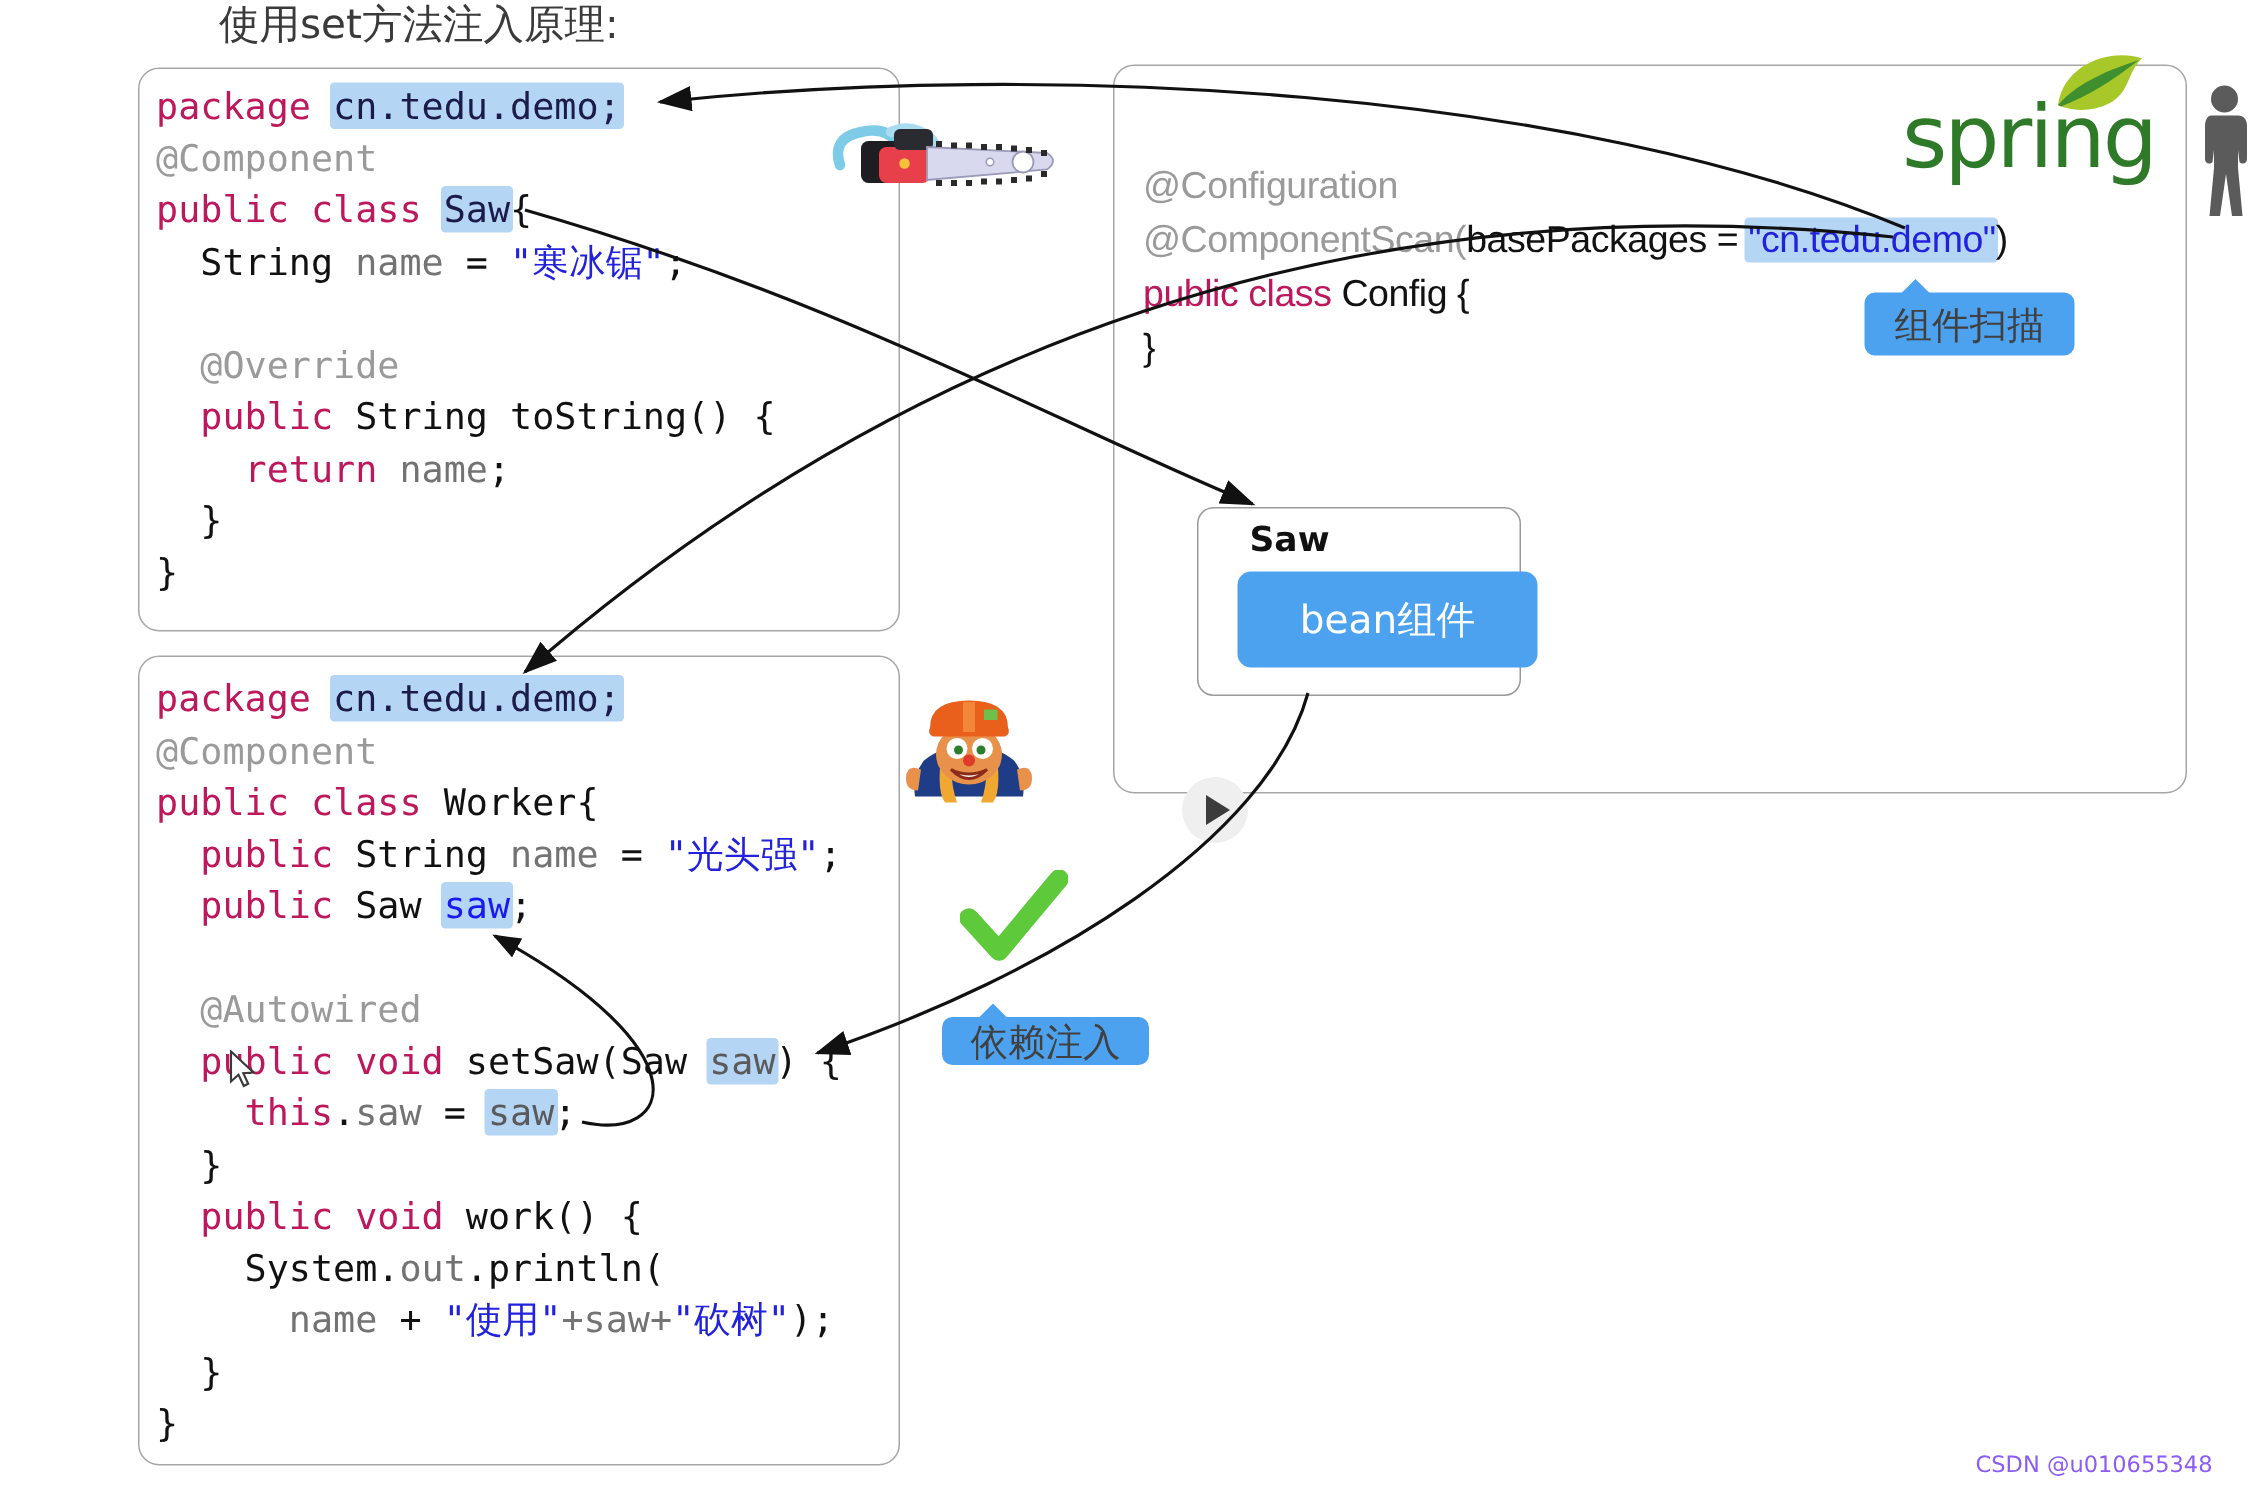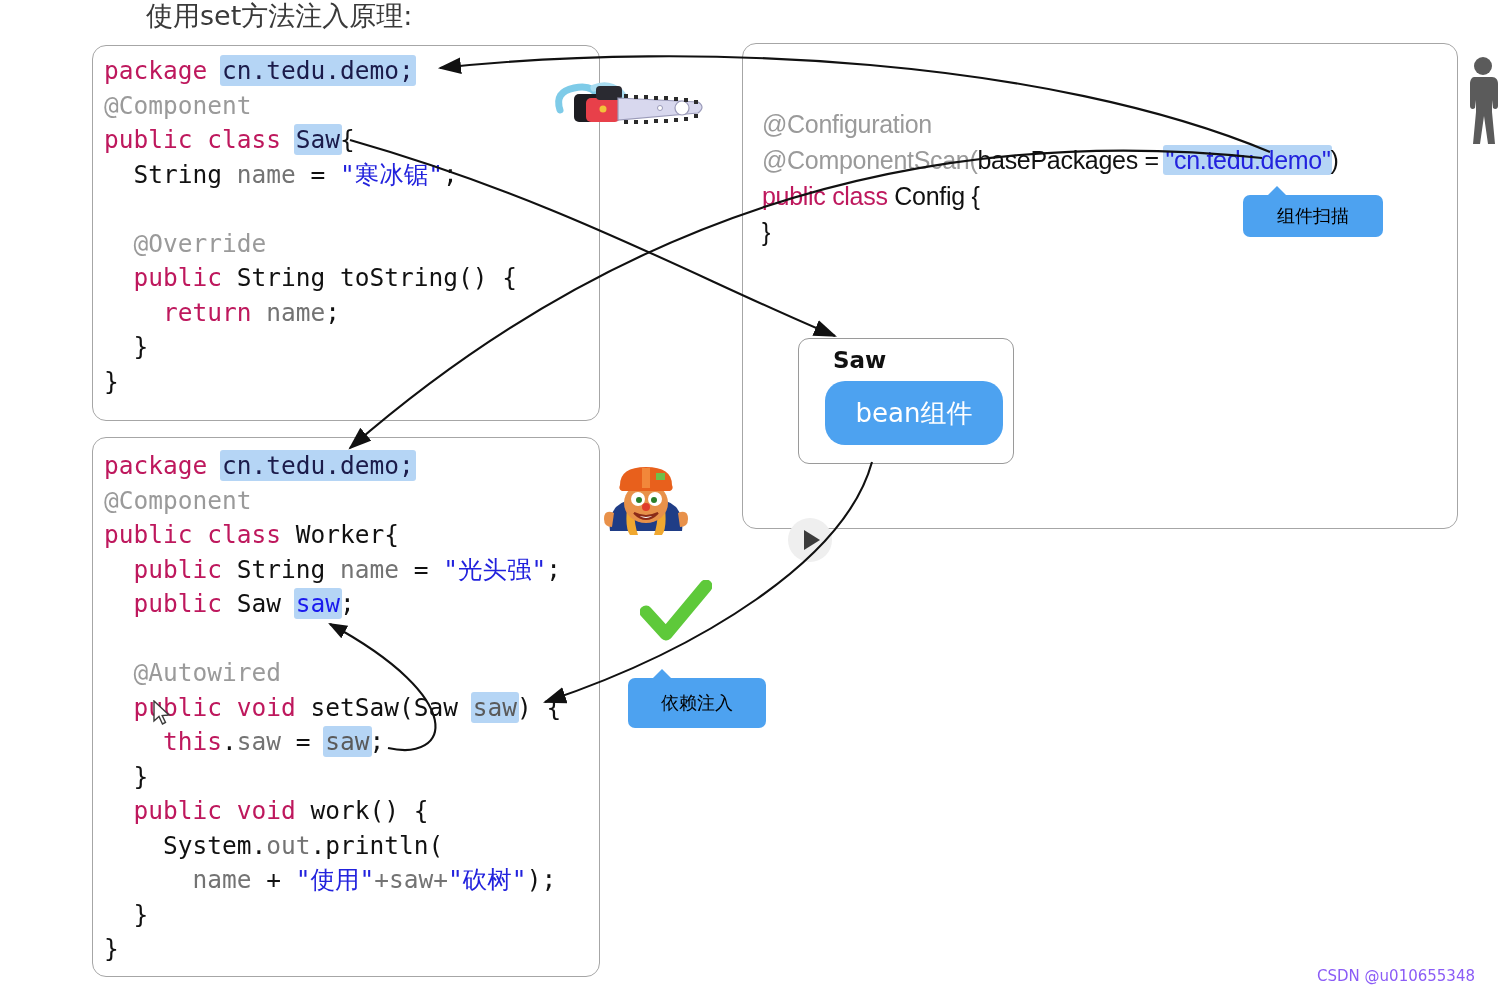--- a/index.html
+++ b/index.html
@@ -64,44 +64,44 @@
     position:absolute;left:798px;top:338px;width:216px;height:126px;
     border:1.6px solid #9a9a9a;border-radius:11px;background:#fff;
     box-sizing:border-box;
   }
   #bean-title{
     position:absolute;left:34px;top:8px;
     font-size:23px;font-weight:bold;color:#111;
     font-family:"DejaVu Sans","Liberation Sans",sans-serif;
   }
   #bean-chip{
-    position:absolute;left:26px;top:42px;width:178px;height:64px;
-    background:#4da2f0;border-radius:20px;
+    position:absolute;left:26px;top:42px;width:200px;height:64px;
+    background:#4da2f0;border-radius:9px;
     display:flex;align-items:center;justify-content:center;
     color:#ffffff;font-size:26px;
     font-family:"DejaVu Sans","Liberation Sans",sans-serif;
   }
 
   
   .badge{
     position:absolute;
     background:#4da2f0;border-radius:7px;
-    color:#000000;font-size:18px;
+    color:#404040;font-size:25px;
     display:flex;align-items:center;justify-content:center;
     font-family:Liberation Sans, sans-serif;
   }
   .badge::before{
     content:"";position:absolute;top:-9px;left:24px;
     width:0;height:0;
     border-left:10px solid transparent;
     border-right:10px solid transparent;
     border-bottom:10px solid #4da2f0;
   }
   #badge-scan{left:1243px;top:195px;width:140px;height:42px;}
-  #badge-di{left:628px;top:678px;width:138px;height:50px;}
+  #badge-di{left:628px;top:678px;width:138px;height:32px;}
 
   
   #spring-logo{position:absolute;left:1268px;top:36px;width:180px;height:86px;}
   #spring-word{
     position:absolute;left:0;top:26px;
     font-size:58px;line-height:58px;color:#2f7a28;
     font-family:"DejaVu Sans","Liberation Sans",sans-serif;
     font-weight:500;letter-spacing:-2px;
   }
 
@@ -152,20 +152,27 @@
   <div class="code" id="code-config"><div><span class="ann">@Configuration</span></div><div><span class="ann">@ComponentScan(</span><span class="pln">basePackages</span><span class="pln"> = </span><span class="hl" style="color: rgb(34, 34, 221);">"cn.tedu.demo"</span><span class="pln">)</span></div><div><span class="kw">public class </span><span class="pln">Config {</span></div><div><span class="pln">}</span></div></div>
 
   <div id="bean-box">
     <div id="bean-title">Saw</div>
     <div id="bean-chip">bean组件</div>
   </div>
 
   <div class="badge" id="badge-scan">组件扫描</div>
   <div class="badge" id="badge-di">依赖注入</div>
 
+  <div id="spring-logo">
+    <svg width="180" height="90" viewBox="0 0 180 90" style="position:absolute;left:0;top:0;">
+      <path d="M104 34 C108 6 140 -4 160 3 C150 12 152 26 138 33 C126 39 112 38 104 34 Z" fill="#a8c82a"></path>
+      <path d="M104 34 C118 18 140 10 158 4 C140 18 124 28 106 35 Z" fill="#3f8f2e"></path>
+    </svg>
+    <div id="spring-word">spring</div>
+  </div>
 
   <svg id="person-icon" viewBox="0 0 34 96">
     <circle cx="17" cy="11" r="9" fill="#5b5b5b"></circle>
     <path d="M8 22 h18 c4 0 6 3 6 7 v22 c0 3 -3 4 -5 2 l-1 -8 v12 l3 32 h-7 l-4 -28 l-4 28 h-7 l3 -32 v-12 l-1 8 c-2 2 -5 1 -5 -2 v-22 c0 -4 2 -7 4 -7 Z" fill="#5b5b5b"></path>
   </svg>
 
   <svg id="chainsaw" viewBox="0 0 160 62">
     <path d="M12 34 q-6 -18 14 -22 q18 -4 24 8" stroke="#7ecbe8" stroke-width="7" fill="none" stroke-linecap="round"></path>
     <path d="M46 12 q14 -6 26 4 q8 8 2 16" stroke="#a9dcf0" stroke-width="7" fill="none" stroke-linecap="round"></path>
     <rect x="26" y="18" width="38" height="28" rx="5" fill="#1d1d22"></rect>

